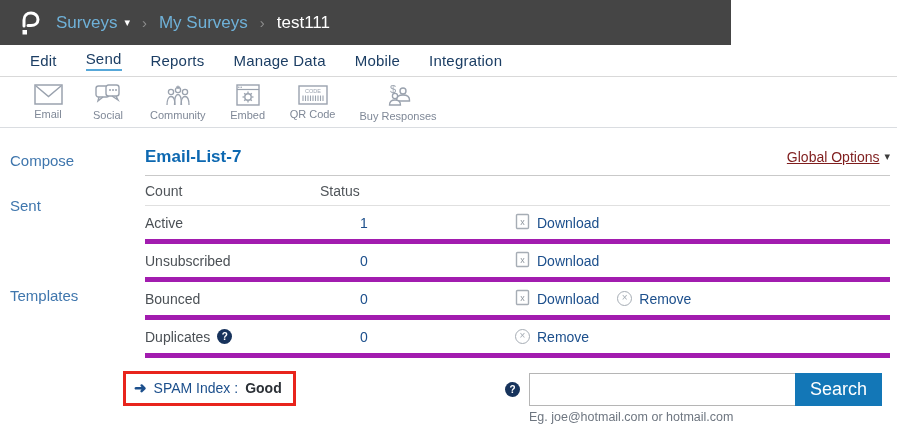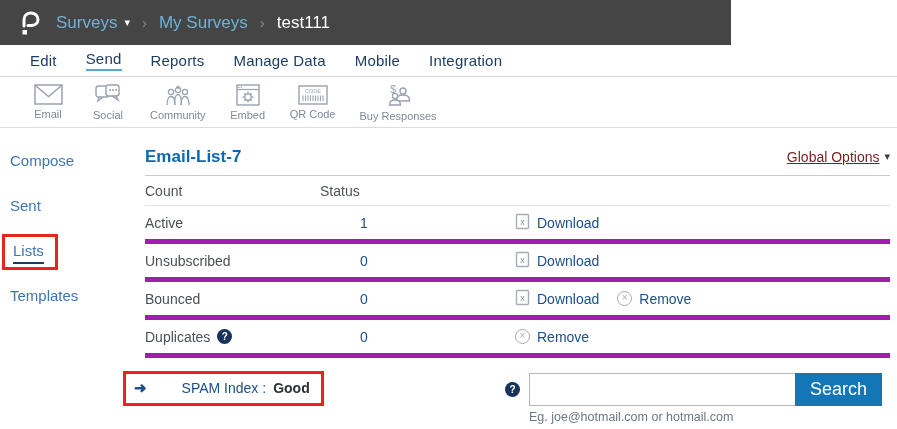--- a/index.html
+++ b/index.html
@@ -63,21 +63,21 @@
               color:#a6adb5; font-size:10px; line-height:12px; text-align:center;
               display:inline-block; }
   .help-badge { width:15px; height:15px; background:#17335c; border-radius:50%;
                 color:#fff; font-size:10px; font-weight:bold; line-height:15px;
                 text-align:center; display:inline-block; cursor:pointer; }
 
   
   .spam-box { position:absolute; left:-22px; top:233px; border:3px solid #e8241c;
               padding:5px 11px 6px 8px; display:flex; align-items:center; gap:7px; }
   .spam-arrow { color:#1c4f8c; font-size:15px; font-weight:bold; }
-  .spam-label { font-size:14px; color:#1c4f8c;margin-left:28px; }
+  .spam-label { font-size:14px; color:#1c4f8c; }
   .spam-value { font-size:14px; font-weight:bold; color:#2b3036; }
 
   .search-row { position:absolute; left:360px; top:235px; display:flex; align-items:center; }
   .search-help { margin-right:9px; }
   .search-input { width:266px; height:33px; border:1px solid #b5b5b5; border-right:none;
                   font-size:14px; padding:0 8px; outline:none; color:#333;
                   font-family:"Liberation Sans", sans-serif; }
   .search-btn { width:87px; height:33px; background:#1377b7; color:#fff; border:none;
                 font-size:18px; cursor:pointer; font-family:"Liberation Sans", sans-serif; }
   .search-hint { position:absolute; left:384px; top:272px; font-size:12.5px; color:#6e7680; }
@@ -203,23 +203,20 @@
           <path d="M7.5 22 C7.5 18.5 10 17 13 17 C16 17 18.5 18.5 18.5 22 Z" fill="#fff" stroke="#9aa2ae" stroke-width="1.3"></path>
         </svg>
       </span>
       <span>Buy Responses</span>
     </div>
   </div>
 
   <div class="sidebar">
     <span class="side-item" style="top:24px">Compose</span>
     <span class="side-item" style="top:69px">Sent</span>
-    <span class="lists-redbox">
-      <span class="side-link">Lists</span>
-    </span>
     <span class="side-item" style="top:159px">Templates</span>
   </div>
 
   <div class="main">
     <div class="main-header">
       <span class="list-title">Email-List-7</span>
       <span class="global-options">
         <span class="go-label">Global Options</span>
         <span class="go-caret">▾</span>
       </span>

